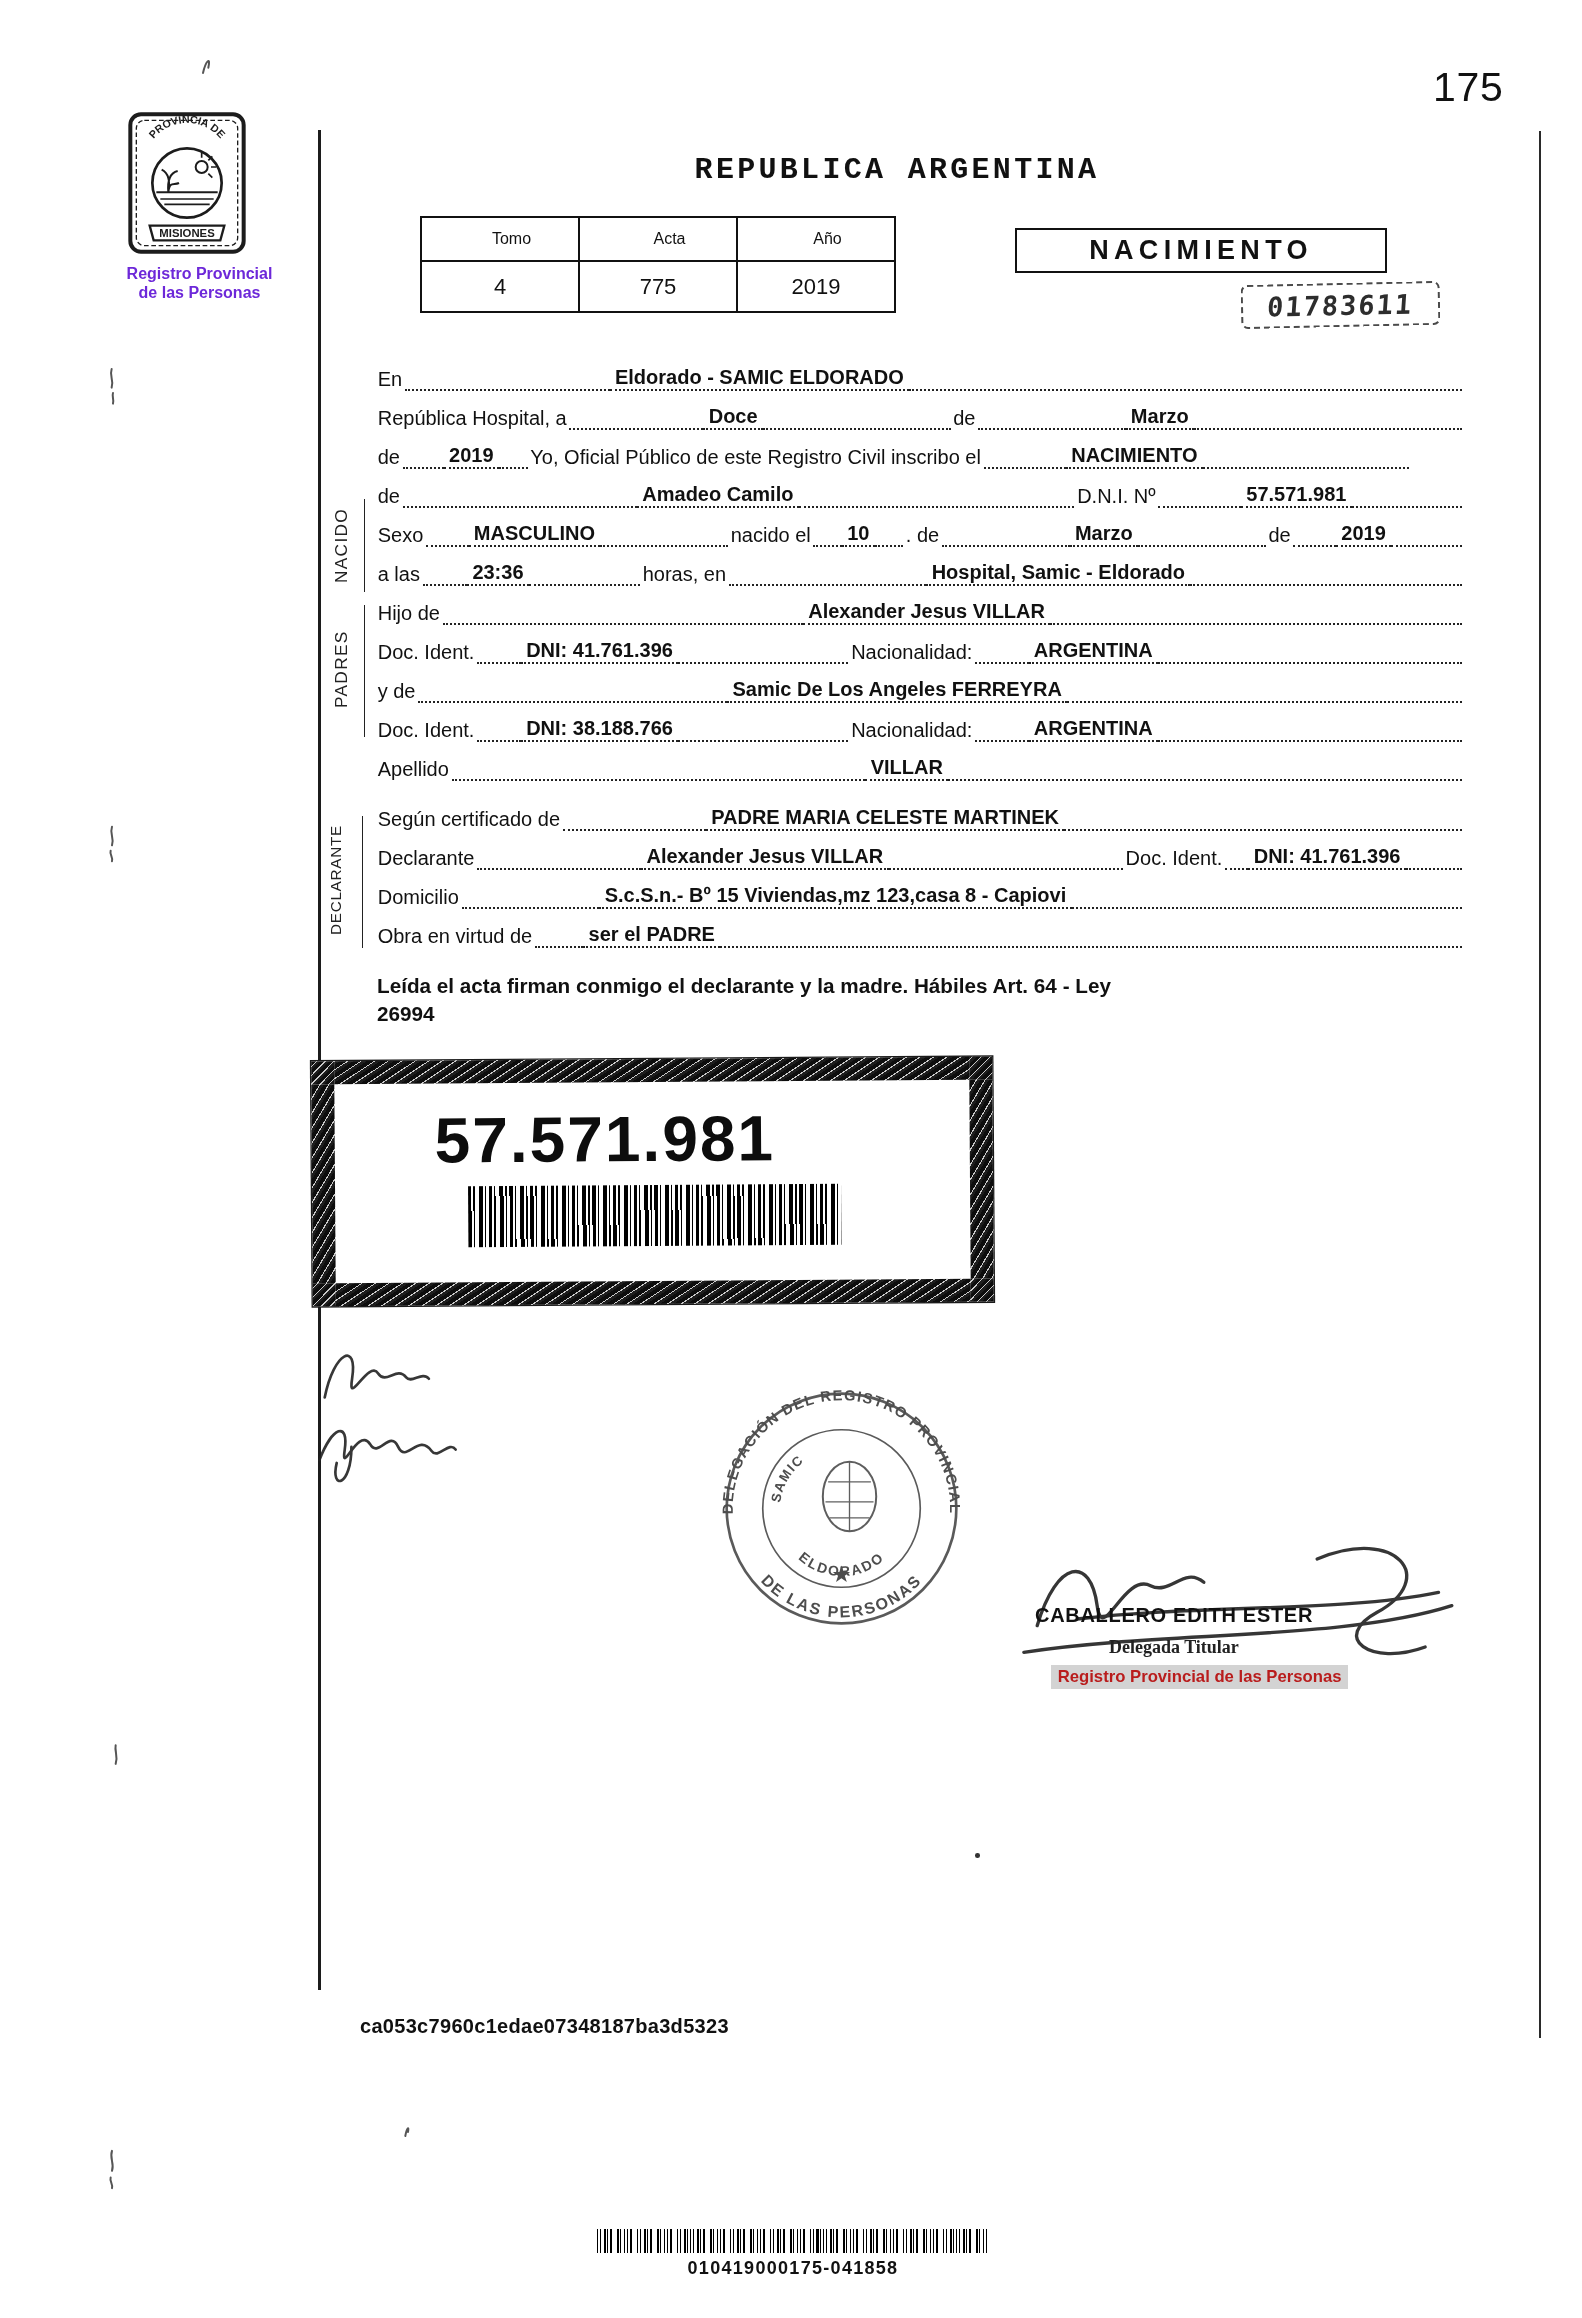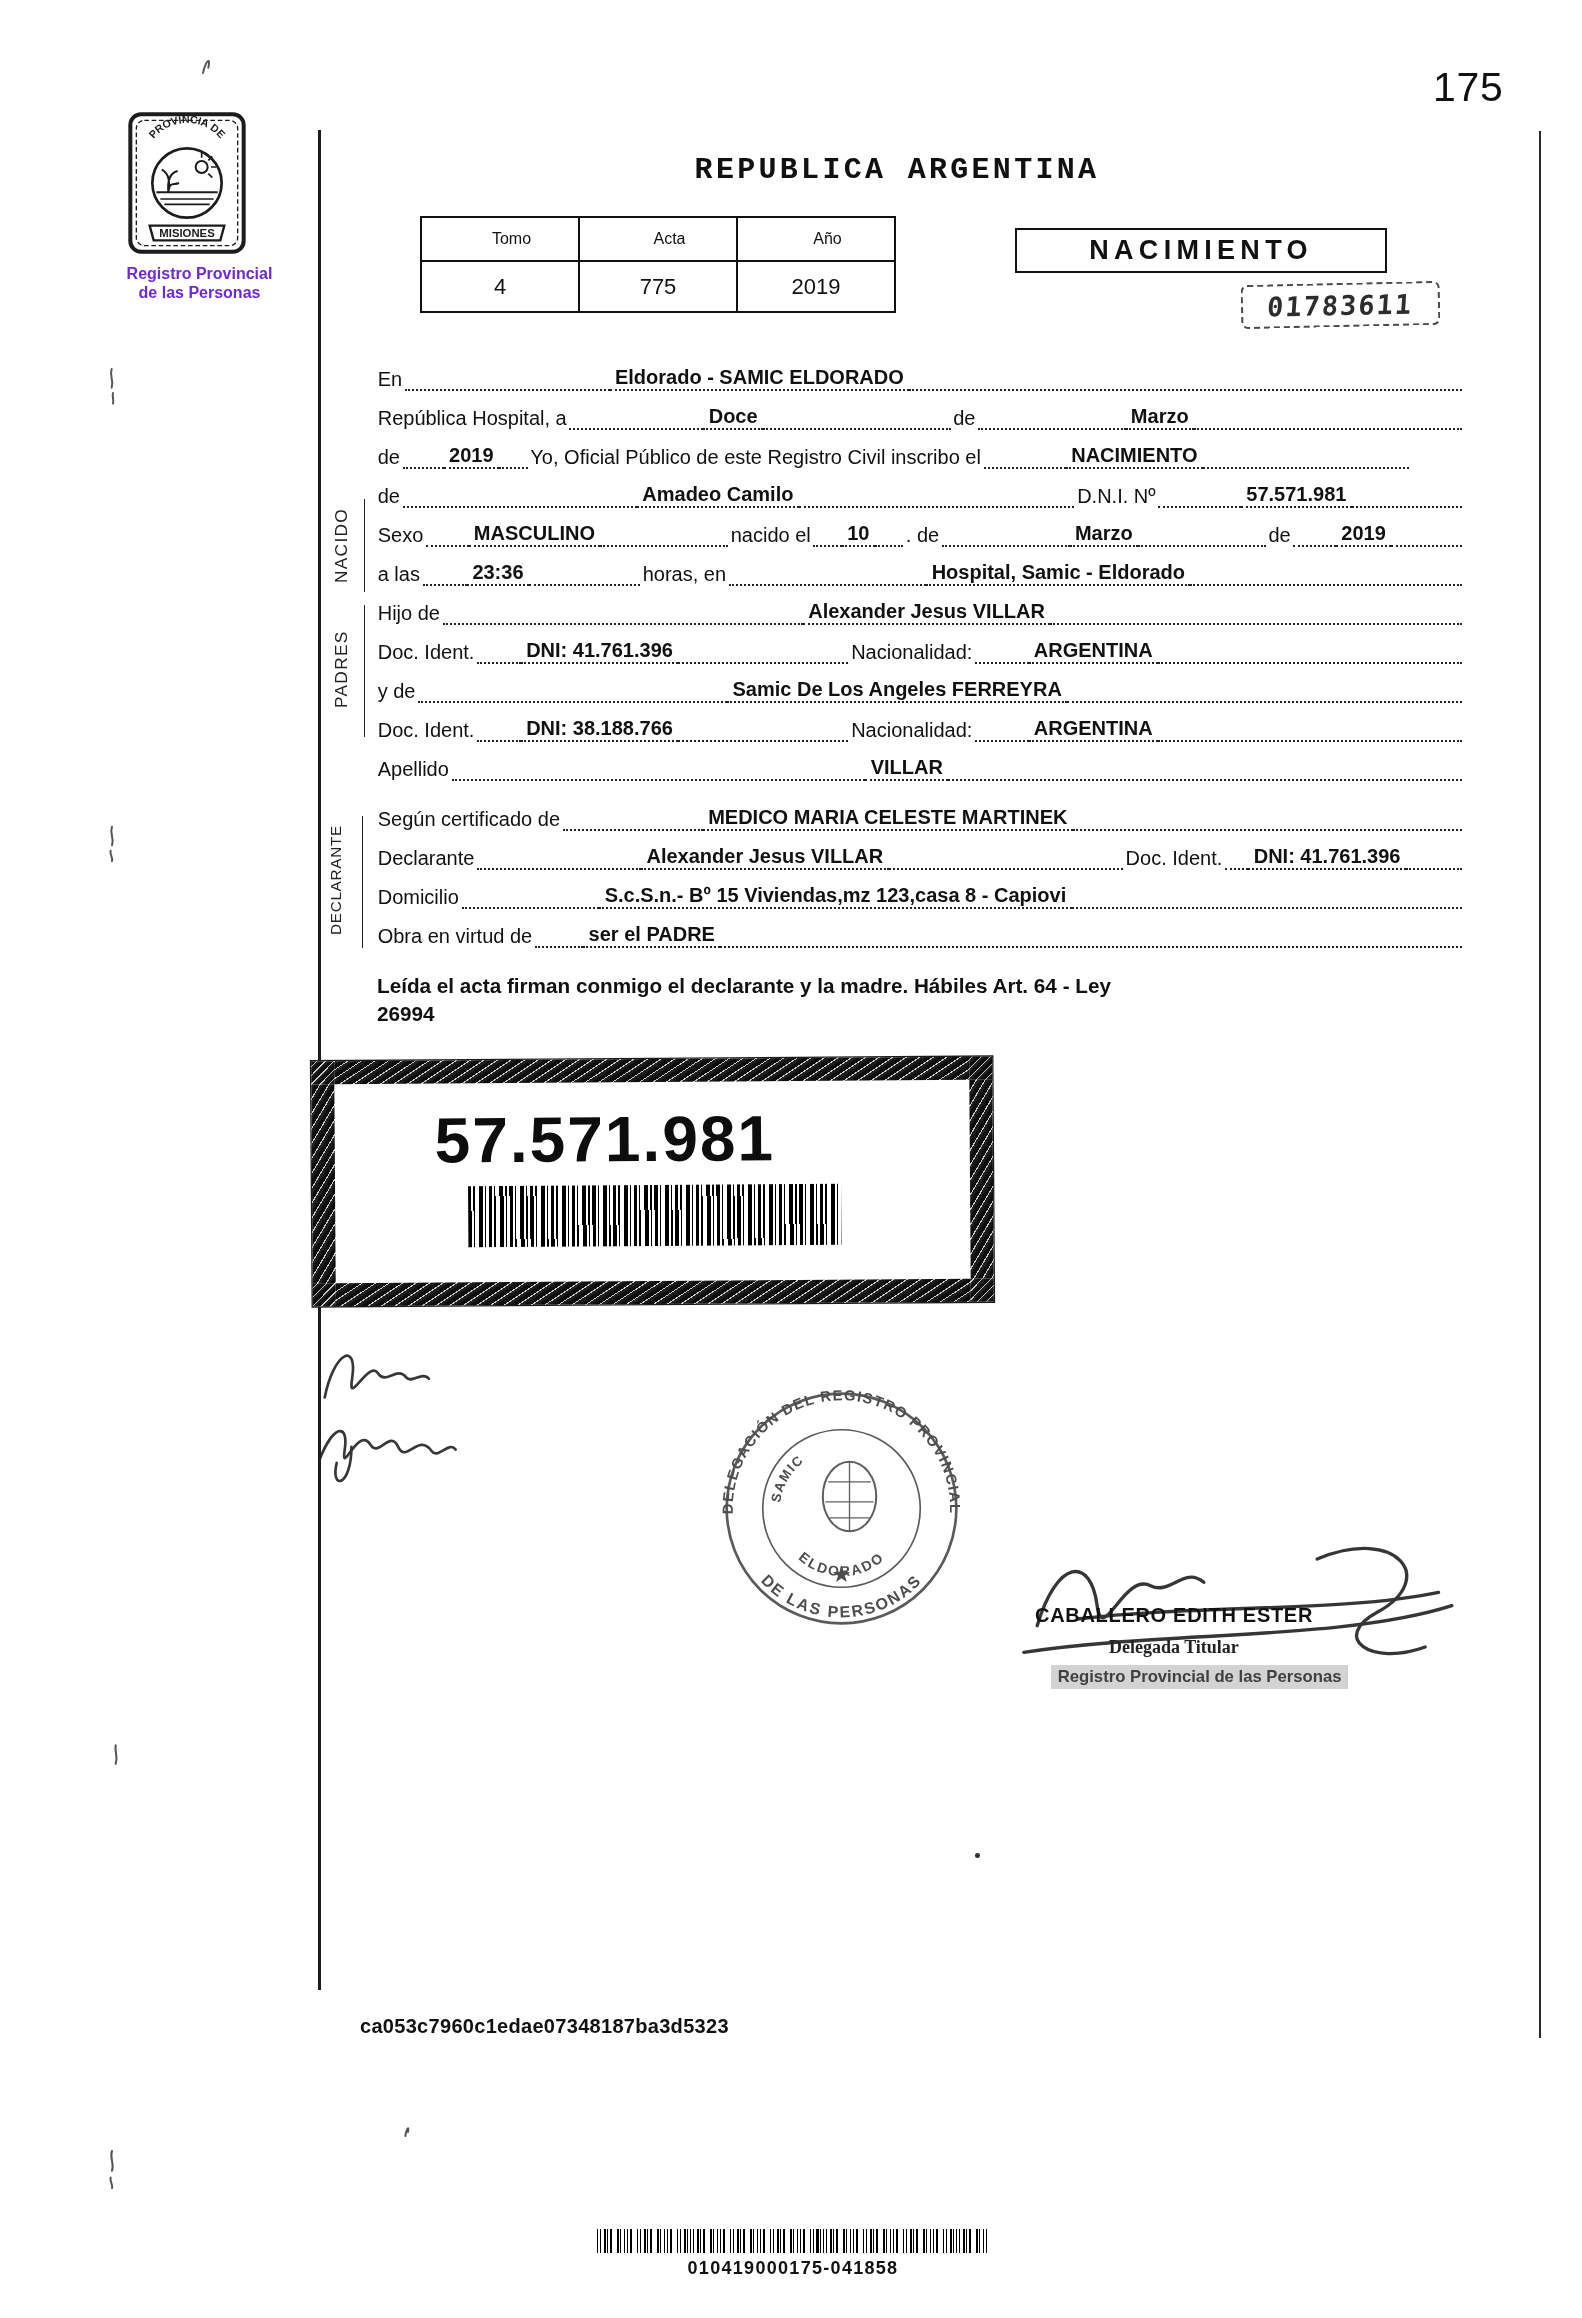--- a/index.html
+++ b/index.html
@@ -56,21 +56,21 @@
            background:#fff;transform:rotate(-0.4deg);box-shadow:0 0 0 1.3px #1a1a1a;}
   .sticker-num{margin:20px 0 0 100px;font-size:64px;font-weight:bold;letter-spacing:2px;color:#0d0d0d;}
   .sticker-barcode{margin:9.3px 0 0 133px;width:373px;height:61px;
       background:repeating-linear-gradient(90deg,#000 0 3.3px,#fff 3.3px 5.3px,#000 5.3px 6.7px,#fff 6.7px 10.7px,#000 10.7px 14.7px,#fff 14.7px 16.7px,#000 16.7px 18px,#fff 18px 20.7px);}
   
   .scribbles{position:absolute;left:310px;top:1332px;}
   .roundstamp{position:absolute;left:714px;top:1381px;}
   .bigsig{position:absolute;left:997px;top:1519px;}
   .sig-name{position:absolute;left:1035px;top:1604px;font-size:20px;font-weight:bold;letter-spacing:0.7px;}
   .sig-title{position:absolute;left:1109px;top:1637px;font-family:"Liberation Serif",serif;font-weight:bold;font-size:18px;color:#222;}
-  .sig-org{position:absolute;left:1051px;top:1665px;font-size:16.7px;font-weight:bold;color:#404040;
+  .sig-org{position:absolute;left:1051px;top:1665px;font-size:16.7px;font-weight:bold;color:#b91c1c;
            background:rgba(55,55,55,0.22);padding:2px 6.7px;}
   .inkdot{position:absolute;left:975px;top:1853px;width:4.7px;height:4.7px;border-radius:50%;background:#333;}
   
   .hash{position:absolute;left:360px;top:2015px;font-size:20px;font-weight:bold;letter-spacing:0.3px;}
   .botgroup{position:absolute;left:597px;top:2229px;width:392px;text-align:center;}
   .bot-barcode{width:392px;height:24px;
       background:repeating-linear-gradient(90deg,#000 0 1.3px,#fff 1.3px 3.3px,#000 3.3px 4px,#fff 4px 6.7px,#000 6.7px 8.7px,#fff 8.7px 10px,#000 10px 10.7px,#fff 10.7px 13.3px);}
   .bot-num{margin-top:5.3px;font-size:18px;letter-spacing:1.3px;font-weight:bold;}
   .artifact{position:absolute;color:#555;}
   svg{display:block;}
@@ -251,21 +251,21 @@
     <div class="fl">
       <span class="lbl">Apellido</span>
       <span class="dots" style="flex-grow:1.45"></span>
       <span class="val">VILLAR</span>
       <span class="dots" style="flex-grow:1.8"></span>
     </div>
 
     <div class="fl gap">
       <span class="lbl">Según certificado de</span>
       <span class="dots" style="flex-grow:0.45"></span>
-      <span class="val">MEDICO MARIA CELESTE MARTINEK</span>
+      <span class="val">PADRE MARIA CELESTE MARTINEK</span>
       <span class="dots" style="flex-grow:1.25"></span>
     </div>
 
     <div class="fl">
       <span class="lbl">Declarante</span>
       <span class="dots" style="flex-grow:0.35"></span>
       <span class="val">Alexander Jesus VILLAR</span>
       <span class="dots" style="flex-grow:0.5"></span>
       <span class="lbl">Doc. Ident.</span>
       <span class="dots" style="flex-grow:0.05"></span>

